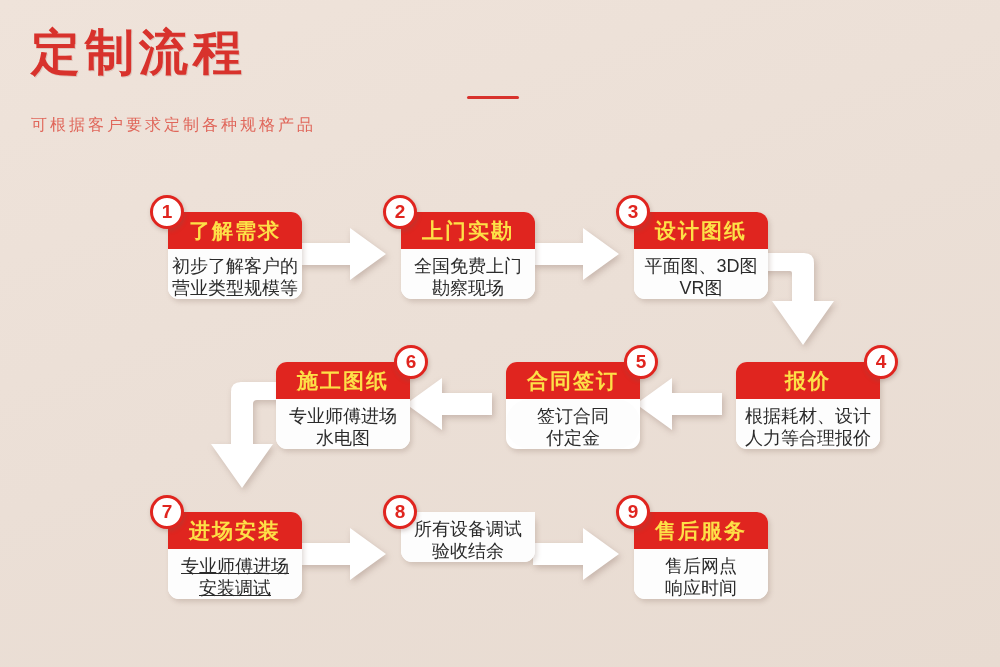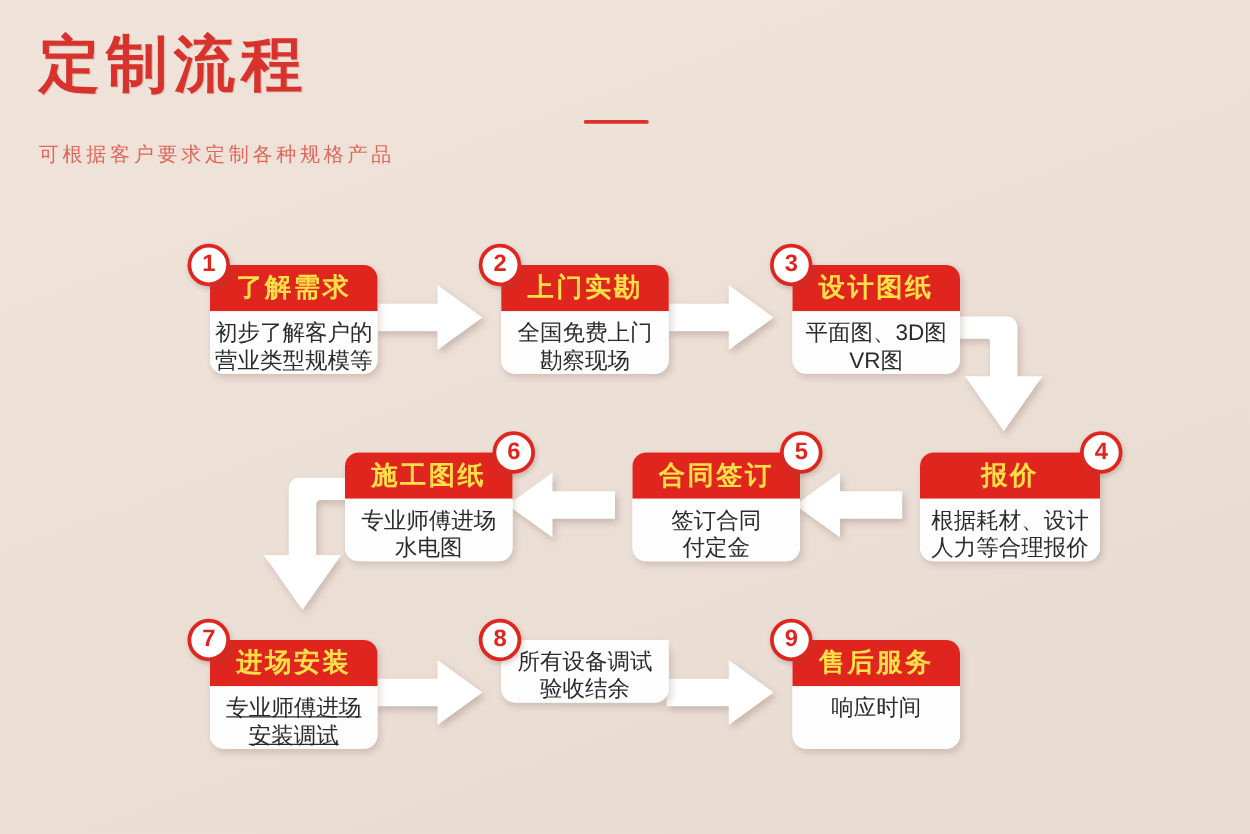--- a/index.html
+++ b/index.html
@@ -213,21 +213,21 @@
     <div class="card-head">报价</div>
     <div class="card-body" style="height:44px;">
       <span class="line">根据耗材、设计</span>
       <span class="line">人力等合理报价</span>
     </div>
   </div>
 
   <div class="card" style="left:506px; top:362px; width:134px;">
     <div class="badge right">5</div>
     <div class="card-head">合同签订</div>
-    <div class="card-body" style="height:44px;">
+    <div class="card-body" style="height:44px;border-radius:24px;">
       <span class="line">签订合同</span>
       <span class="line">付定金</span>
     </div>
   </div>
 
   <div class="card" style="left:276px; top:362px; width:134px;">
     <div class="badge right">6</div>
     <div class="card-head">施工图纸</div>
     <div class="card-body" style="height:44px;">
       <span class="line">专业师傅进场</span>
@@ -249,17 +249,18 @@
     <div class="card-body" style="height:44px;">
       <span class="line">所有设备调试</span>
       <span class="line">验收结余</span>
     </div>
   </div>
 
   <div class="card" style="left:634px; top:512px; width:134px;">
     <div class="badge left">9</div>
     <div class="card-head">售后服务</div>
     <div class="card-body" style="height:44px;">
+      <span class="line">售后网点</span>
       <span class="line">响应时间</span>
     </div>
   </div>
 
 </div>
 
 </body></html>

